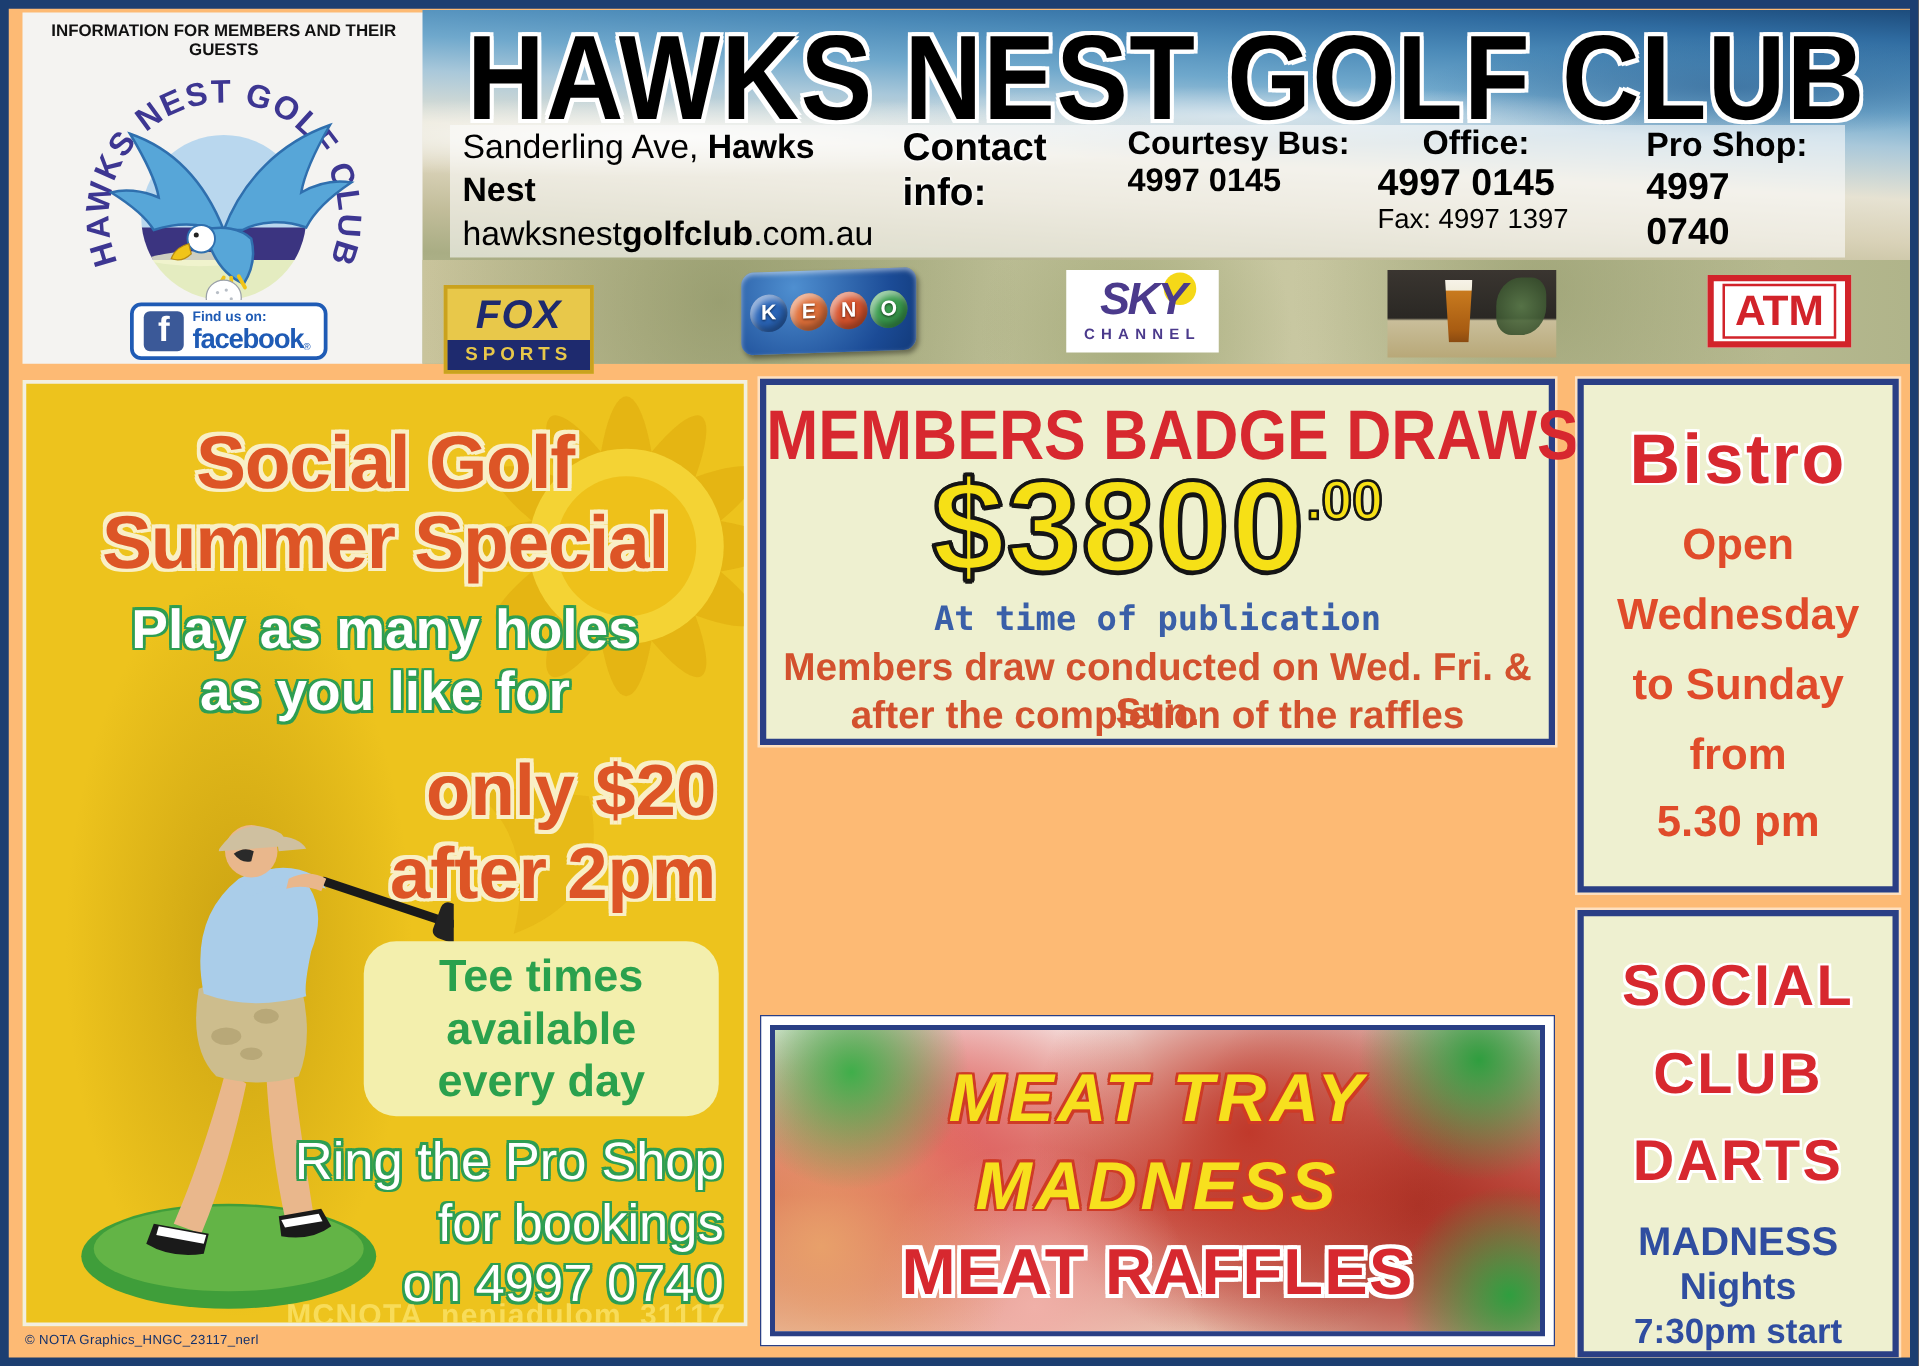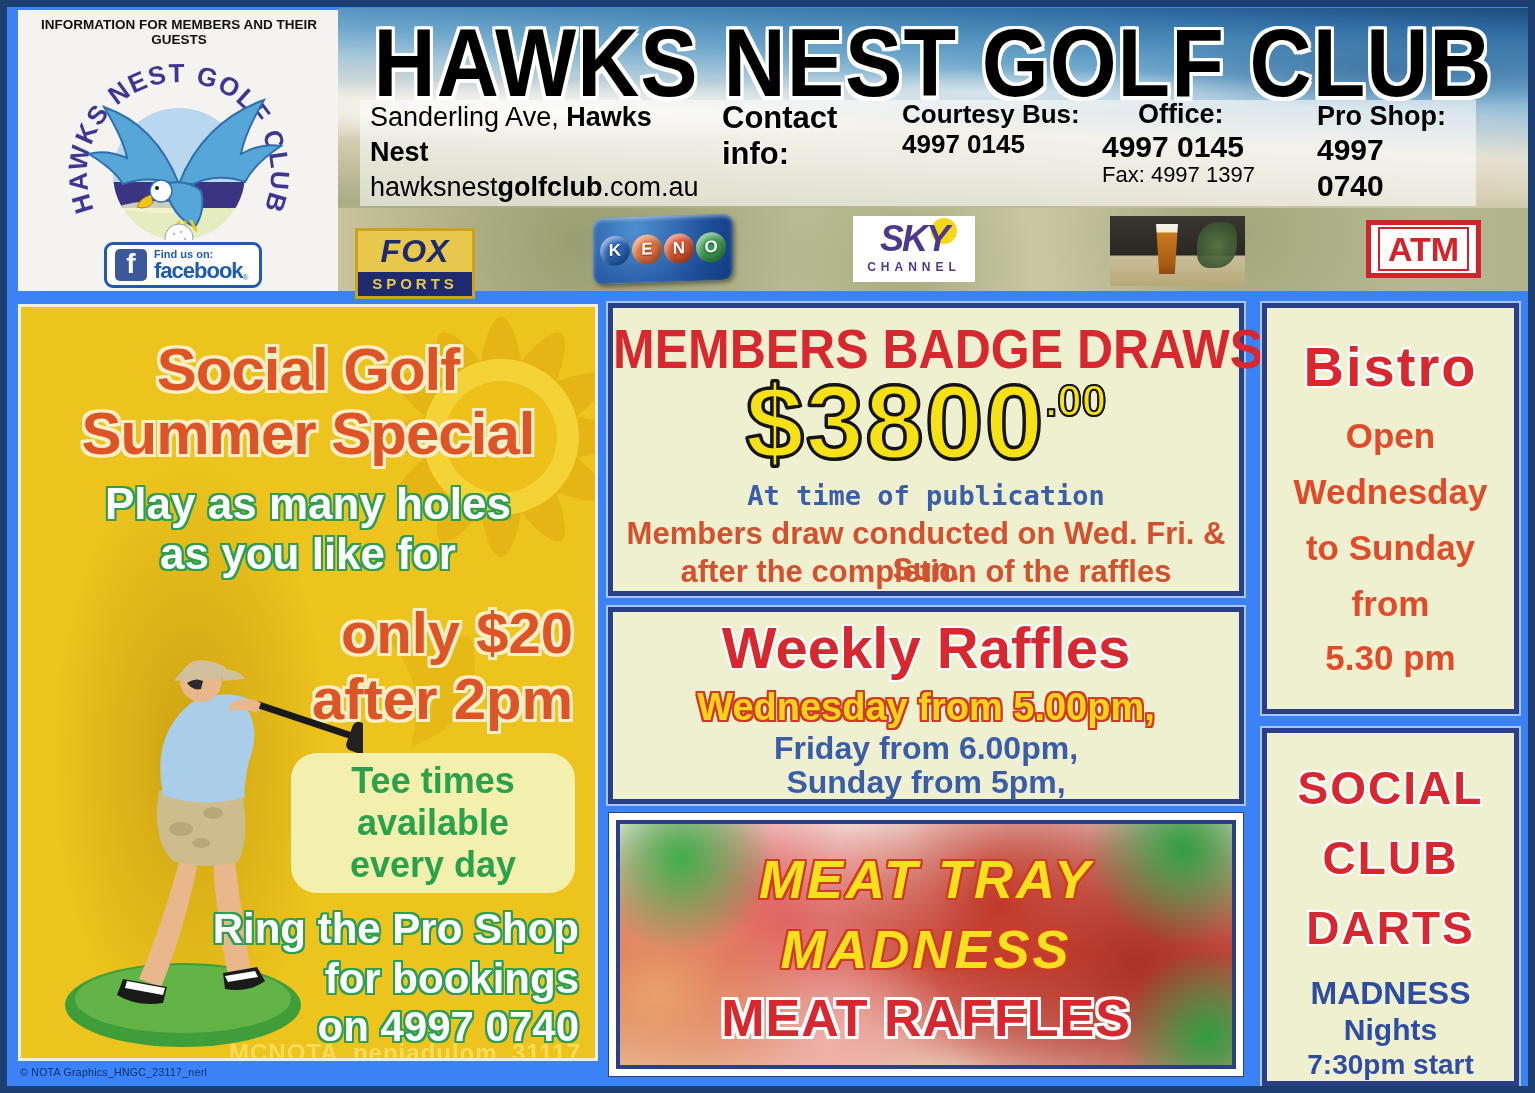--- a/index.html
+++ b/index.html
@@ -1,18 +1,18 @@
 <!DOCTYPE html>
 <html><head>
 <meta charset="utf-8">
 <style>
   html,body{margin:0;padding:0;background:#333;}
   .canvas{
     position:relative;width:1535px;height:1093px;box-sizing:border-box;
-    background:#3b82f6;border:7px solid #1c3e71;overflow:hidden;
+    background:#fdba74;border:7px solid #1c3e71;overflow:hidden;
     font-family:"Liberation Sans",sans-serif;
   }
   .abs{position:absolute;}
   
   .ow3{text-shadow:-3px -3px 0 #fff,3px -3px 0 #fff,-3px 3px 0 #fff,3px 3px 0 #fff,-3px 0 0 #fff,3px 0 0 #fff,0 -3px 0 #fff,0 3px 0 #fff;}
   .ow2{text-shadow:-2px -2px 0 #fff,2px -2px 0 #fff,-2px 2px 0 #fff,2px 2px 0 #fff,-2px 0 0 #fff,2px 0 0 #fff,0 -2px 0 #fff,0 2px 0 #fff;}
   .ocream{text-shadow:-3px -3px 0 #f9efc6,3px -3px 0 #f9efc6,-3px 3px 0 #f9efc6,3px 3px 0 #f9efc6,-3px 0 0 #f9efc6,3px 0 0 #f9efc6,0 -3px 0 #f9efc6,0 3px 0 #f9efc6;}
   .ogreen{text-shadow:-2px -2px 0 #2e9e52,2px -2px 0 #2e9e52,-2px 2px 0 #2e9e52,2px 2px 0 #2e9e52,-2px 0 0 #2e9e52,2px 0 0 #2e9e52,0 -2px 0 #2e9e52,0 2px 0 #2e9e52;}
   .ored{text-shadow:-2px -2px 0 #cf3b25,2px -2px 0 #cf3b25,-2px 2px 0 #cf3b25,2px 2px 0 #cf3b25,-2px 0 0 #cf3b25,2px 0 0 #cf3b25,0 -2px 0 #cf3b25,0 2px 0 #cf3b25;}
 
@@ -77,21 +77,21 @@
 
   
   .left-panel{left:11px;top:297px;width:580px;height:757px;background:#edc31d;border:3px solid #f2efe0;box-sizing:border-box;overflow:hidden;}
   .sun-svg{position:absolute;left:230px;top:-60px;width:420px;height:520px;opacity:.75;}
   .golfer-shadow{position:absolute;left:30px;top:150px;width:280px;height:600px;background:radial-gradient(ellipse at 50% 50%, rgba(176,137,10,.55), rgba(176,137,10,0) 70%);}
   .lp-title{width:100%;text-align:center;font-weight:900;font-size:60px;color:#dd5526;letter-spacing:-1px;}
   .lp-sub{width:100%;text-align:center;font-weight:900;font-size:44px;color:#fff;}
   .lp-price{right:22px;text-align:right;font-weight:900;font-size:58px;color:#dd5526;}
   .tee-box{left:270px;top:446px;width:284px;height:140px;background:#f3efad;border-radius:26px;}
   .tee-line{width:100%;text-align:center;font-weight:900;font-size:36px;color:#2aa14d;line-height:44px;}
-  .ring-line{right:16px;text-align:right;font-weight:700;font-size:42px;color:#fff;}
+  .ring-line{right:16px;text-align:right;font-weight:400;font-size:42px;color:#fff;}
   .watermark{right:14px;top:732px;font-size:24px;font-weight:bold;color:rgba(255,236,130,.6);letter-spacing:1px;}
   .golfer-svg{position:absolute;left:42px;top:336px;width:300px;height:410px;}
 
   
   .cream{background:#eef0d0;border:5px solid #2a3f85;box-sizing:border-box;box-shadow:0 0 0 2px rgba(255,255,255,.55);}
   .panel-a{left:601px;top:296px;width:636px;height:293px;}
   .pa-title{width:100%;top:8px;text-align:center;font-size:50px;font-weight:900;color:#d7282f;transform:scaleY(1.12);transform-origin:top center;white-space:nowrap;}
   .pa-amount-row{width:100%;top:62px;display:flex;justify-content:center;align-items:flex-start;}
   .pa-amount{font-size:104px;font-weight:900;color:#f6e016;line-height:104px;letter-spacing:2px;-webkit-text-stroke:3px #151515;text-shadow:2px 0 0 #151515,-2px 0 0 #151515,0 2px 0 #151515,0 -2px 0 #151515;}
   .pa-cents{font-size:44px;font-weight:900;color:#f6e016;margin-top:6px;-webkit-text-stroke:2px #151515;text-shadow:1px 0 0 #151515,-1px 0 0 #151515,0 1px 0 #151515,0 -1px 0 #151515;}
@@ -295,26 +295,20 @@
     <div class="abs pa-title">MEMBERS BADGE DRAWS</div>
     <div class="abs pa-amount-row">
       <span class="pa-amount">$3800</span>
       <span class="pa-cents">.00</span>
     </div>
     <div class="abs pa-pub">At time of publication</div>
     <div class="abs pa-line" style="top:208px;">Members draw conducted on Wed. Fri. &amp; Sun.</div>
     <div class="abs pa-line" style="top:246px;">after the completion of the raffles</div>
   </div>
 
-  <div class="abs cream panel-b">
-    <div class="abs pb-title ow2">Weekly Raffles</div>
-    <div class="abs pb-wed ored">Wednesday from 5.00pm,</div>
-    <div class="abs pb-line" style="top:118px;">Friday from 6.00pm,</div>
-    <div class="abs pb-line" style="top:152px;">Sunday from 5pm,</div>
-  </div>
 
   <div class="abs panel-c">
     <div class="meat-inner">
       <div class="abs meat-line ored" style="top:24px;">MEAT TRAY</div>
       <div class="abs meat-line ored" style="top:94px;">MADNESS</div>
       <div class="abs meat-raffles ow3" style="top:164px;">MEAT RAFFLES</div>
     </div>
   </div>
 
   <div class="abs cream bistro">

